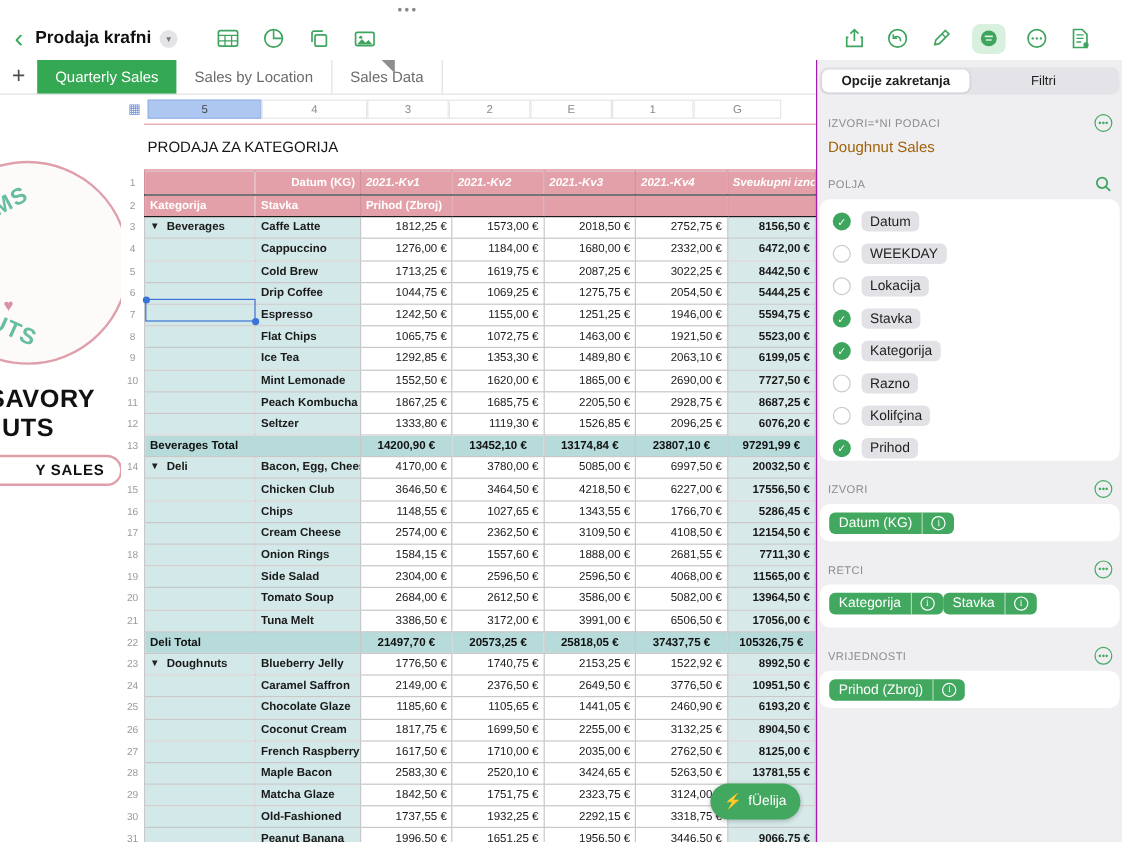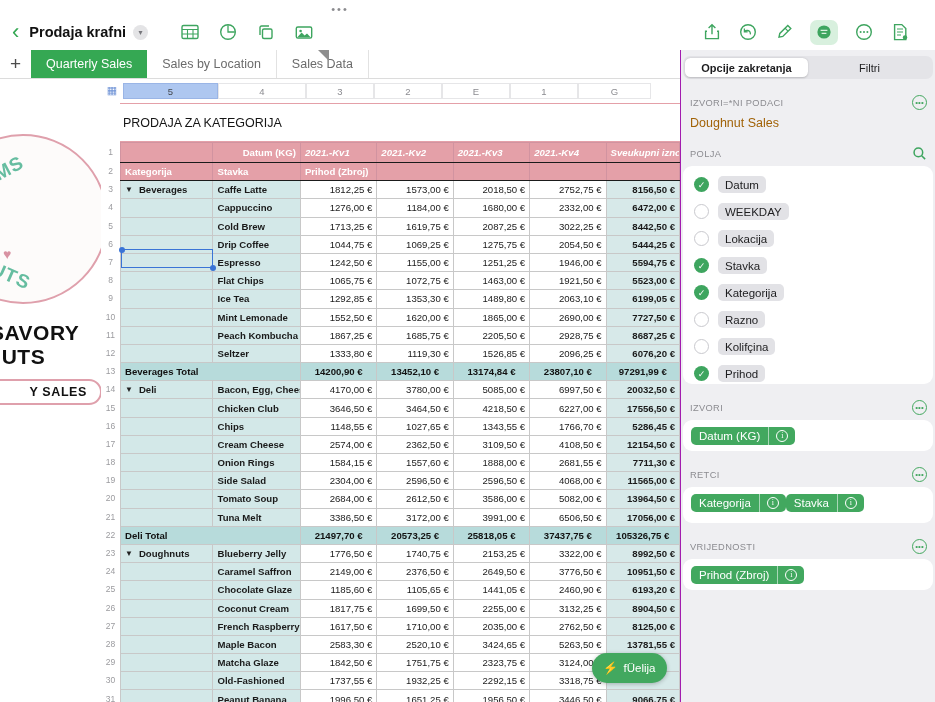--- a/index.html
+++ b/index.html
@@ -528,21 +528,21 @@
               <td class="num">25818,05 €</td>
               <td class="num">37437,75 €</td>
               <td class="num">105326,75 €</td>
             </tr>
             <tr class="data">
               <td class="cat"><span class="disc">▼</span>Doughnuts</td>
               <td class="item">Blueberry Jelly</td>
               <td class="ta-r">1776,50 €</td>
               <td class="ta-r">1740,75 €</td>
               <td class="ta-r">2153,25 €</td>
-              <td class="ta-r">3322,00 €</td>
+              <td class="ta-r">1522,92 €</td>
               <td class="tot">8992,50 €</td>
             </tr>
             <tr class="data">
               <td class="cat"></td>
               <td class="item">Caramel Saffron</td>
               <td class="ta-r">2149,00 €</td>
               <td class="ta-r">2376,50 €</td>
               <td class="ta-r">2649,50 €</td>
               <td class="ta-r">3776,50 €</td>
               <td class="tot">10951,50 €</td>

